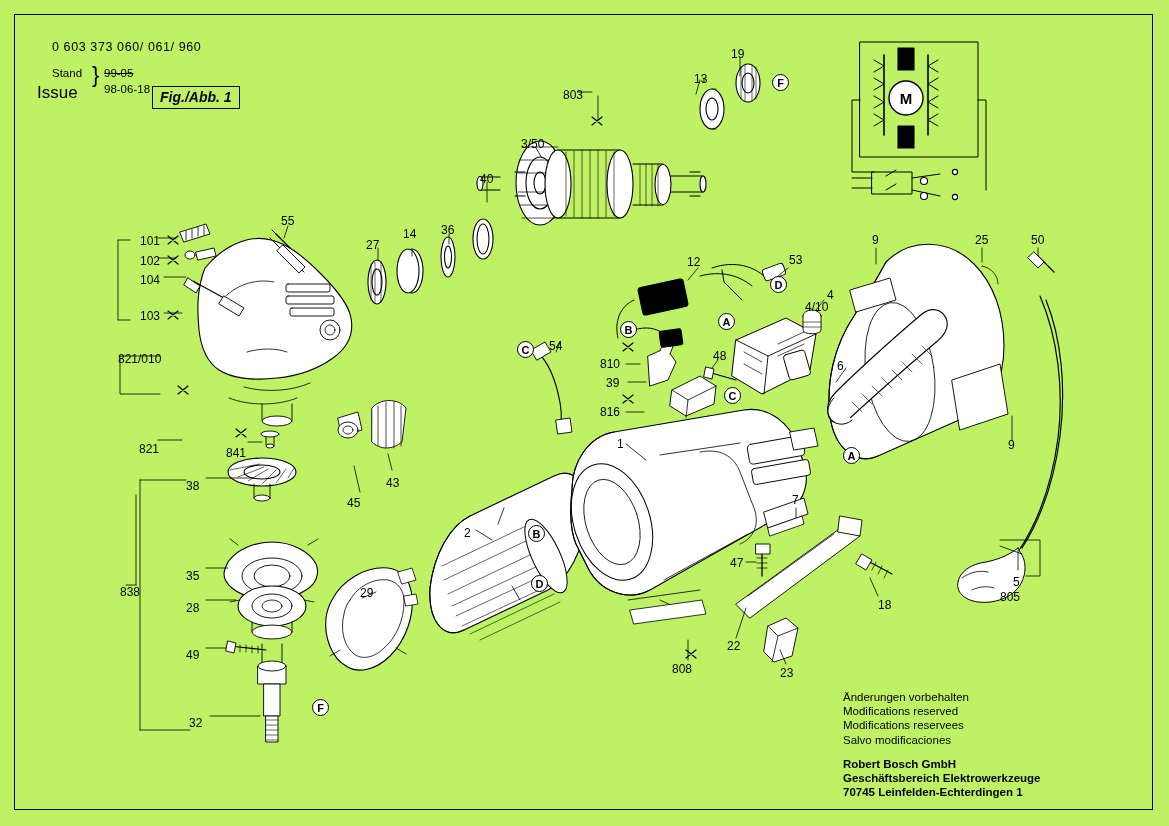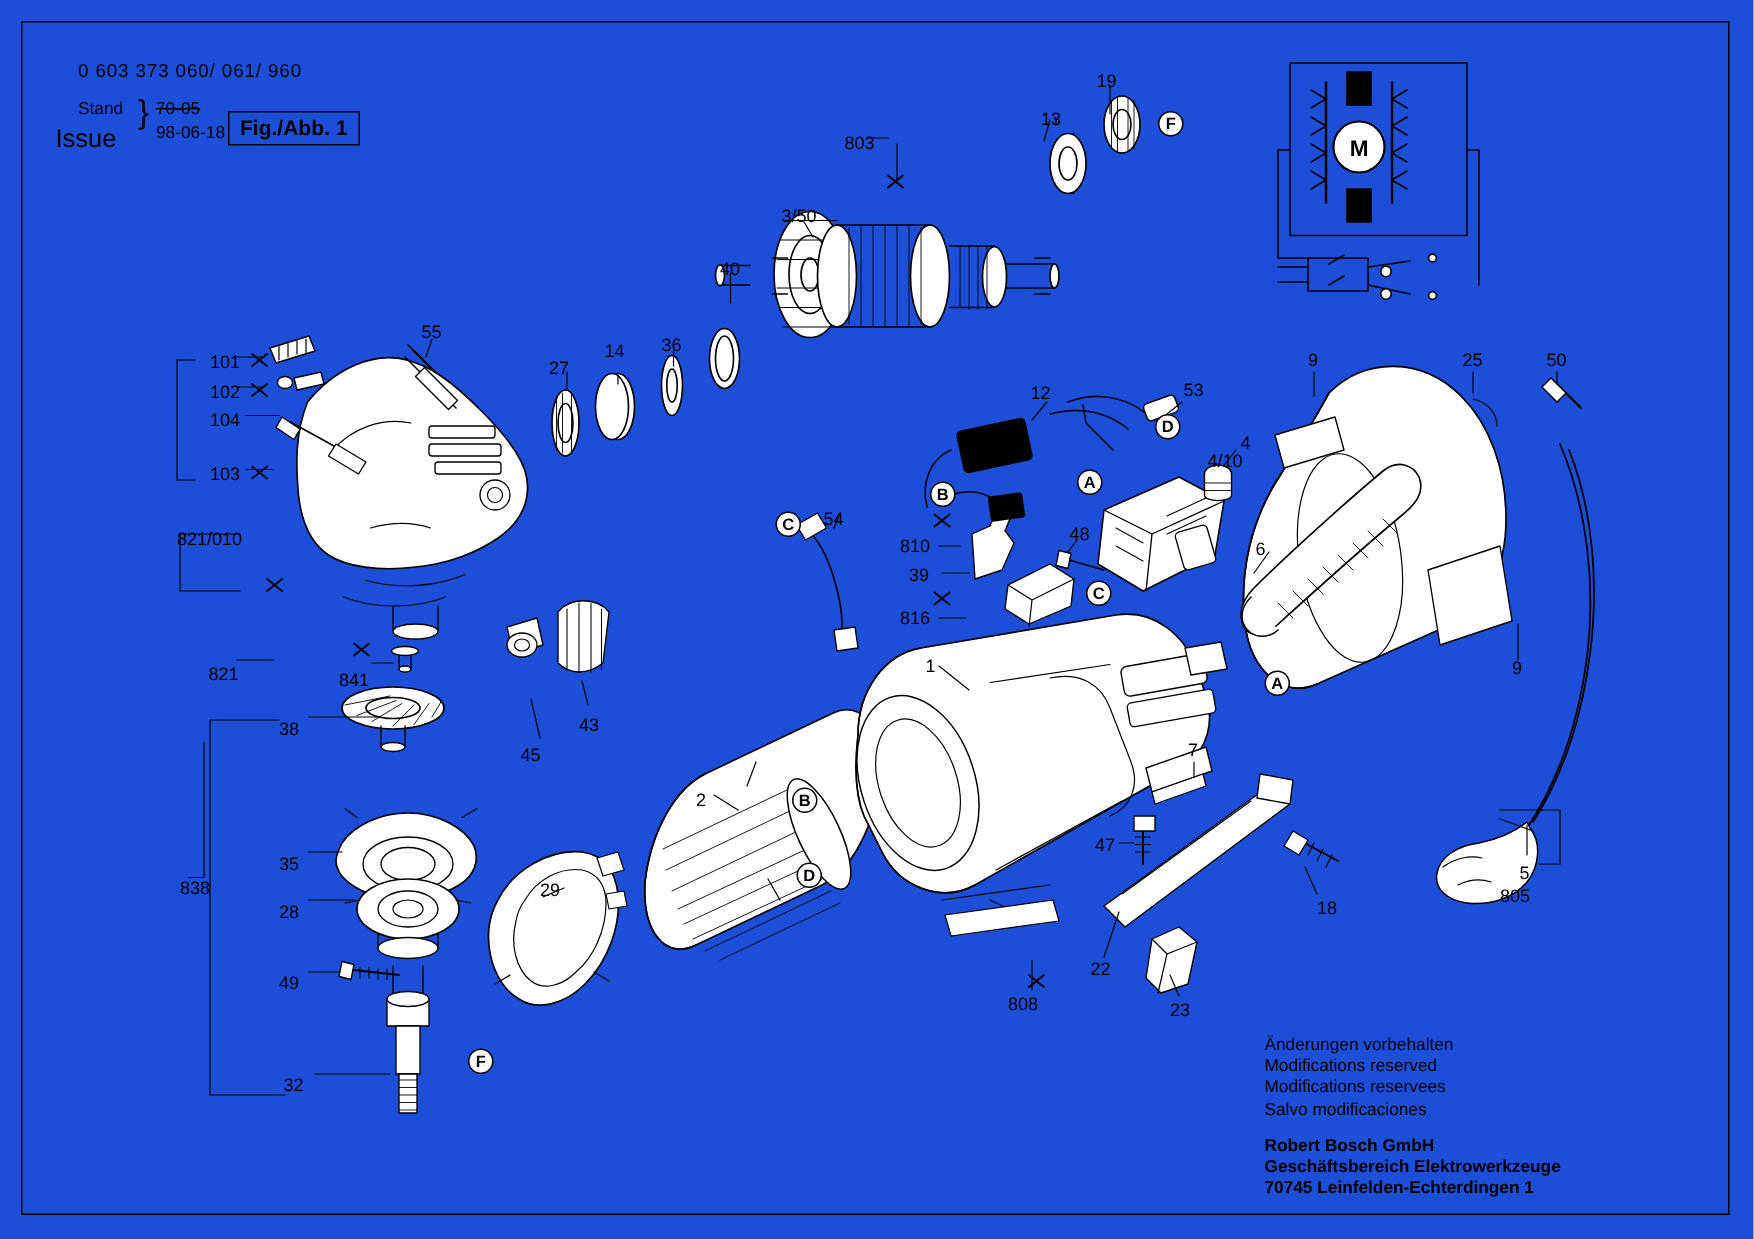--- a/index.html
+++ b/index.html
@@ -7,21 +7,21 @@
     padding: 0;
     background: #ffffff;
   }
   body {
     font-family: "Liberation Sans", sans-serif;
   }
   #page {
     position: relative;
     width: 1169px;
     height: 826px;
-    background: #1d4ed8;
+    background: #bef264;
     overflow: hidden;
   }
   .frame {
     position: absolute;
     left: 14px;
     top: 14px;
     width: 1139px;
     height: 796px;
     border: 1.5px solid #000;
     box-sizing: border-box;
@@ -63,25 +63,26 @@
   .brace {
     position: absolute;
     left: 92px;
     top: 64px;
     font-size: 22px;
     line-height: 1;
   }
   .figbox {
     position: absolute;
     left: 152px;
-    top: 74px;
+    top: 86px;
     border: 1.4px solid #000;
     padding: 2px 7px 3px 7px;
     font-size: 14px;
     font-weight: bold;
+    font-style: italic;
   }
   .footer {
     position: absolute;
     left: 843px;
     top: 690px;
     font-size: 11.5px;
     line-height: 14.2px;
   }
   .footer .bold {
     font-weight: bold;
@@ -117,21 +118,21 @@
 </head>
 <body>
 
 <div id="page">
   <div class="frame"></div>
 
   <div class="hdr-num">0 603 373 060/ 061/ 960</div>
   <div class="hdr-stand">Stand</div>
   <div class="hdr-issue">Issue</div>
   <div class="brace">}</div>
-  <div class="hdr-date1"><span class="strike">70-05</span></div>
+  <div class="hdr-date1"><span class="strike">99-05</span></div>
   <div class="hdr-date2">98-06-18</div>
   <div class="figbox">Fig./Abb. 1</div>
 
   <div class="footer">
     <div>Änderungen vorbehalten</div>
     <div>Modifications reserved</div>
     <div>Modifications reservees</div>
     <div>Salvo modificaciones</div>
     <div style="height:10px"></div>
     <div class="bold">Robert Bosch GmbH</div>

